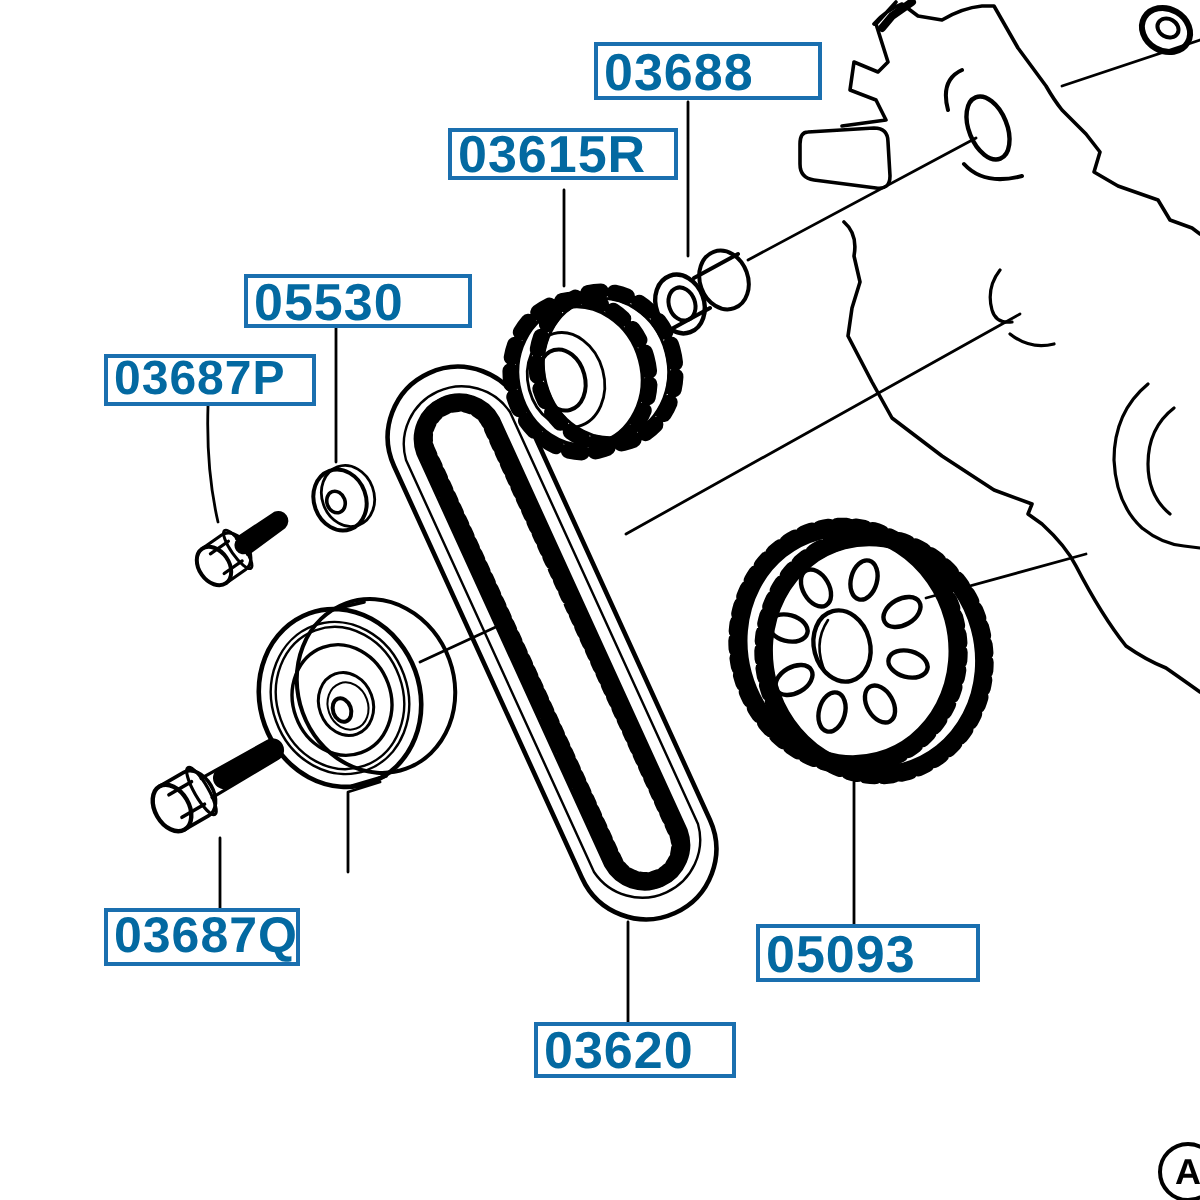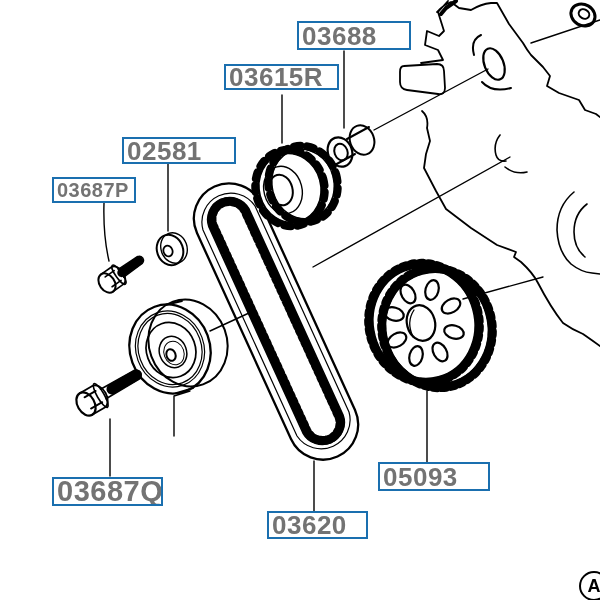--- a/index.html
+++ b/index.html
@@ -5,21 +5,21 @@
   html,body{margin:0;padding:0;}
   body{
     width:600px;height:600px;overflow:hidden;background:#ffffff;
     position:relative;font-family:"Liberation Sans",sans-serif;
   }
   .stage{position:absolute;inset:0;width:600px;height:600px;}
   svg{position:absolute;left:0;top:0;}
   svg *{fill:none;stroke:#000;stroke-linecap:round;stroke-linejoin:round;}
   .plabel{
     position:absolute;box-sizing:border-box;
-    border:2.5px solid #1a6faf;background:#ffffff;color:#737373;
+    border:2.5px solid #1a6faf;background:#ffffff;color:#0369a1;
     display:flex;align-items:center;padding-left:3px;
     font-weight:bold;font-size:26px;line-height:1;letter-spacing:.5px;
     white-space:nowrap;overflow:hidden;
   }
   .corner-marker{
     position:absolute;left:579px;top:571px;width:30px;height:30px;
     box-sizing:border-box;border:2.5px solid #000;border-radius:50%;
     display:flex;align-items:center;justify-content:center;
     font-weight:bold;font-size:18px;color:#000;background:#fff;
   }
@@ -144,26 +144,26 @@
   </g>
 </svg>
 
   <div class="plabel" style="left:297px;top:21px;width:114px;height:29px">
     <span>03688</span>
   </div>
   <div class="plabel" style="left:224px;top:64px;width:115px;height:26px">
     <span>03615R</span>
   </div>
   <div class="plabel" style="left:122px;top:137px;width:114px;height:27px">
-    <span>02581</span>
+    <span>05530</span>
   </div>
-  <div class="plabel" style="left:52px;top:177px;width:84px;height:26px;font-size:20px">
+  <div class="plabel" style="left:52px;top:177px;width:106px;height:26px;font-size:24px">
     <span>03687P</span>
   </div>
-  <div class="plabel" style="left:52px;top:477px;width:111px;height:29px;font-size:29px">
+  <div class="plabel" style="left:52px;top:454px;width:98px;height:29px;font-size:25px">
     <span>03687Q</span>
   </div>
   <div class="plabel" style="left:267px;top:511px;width:101px;height:28px">
     <span>03620</span>
   </div>
   <div class="plabel" style="left:378px;top:462px;width:112px;height:29px">
     <span>05093</span>
   </div>
 
   <div class="corner-marker">

